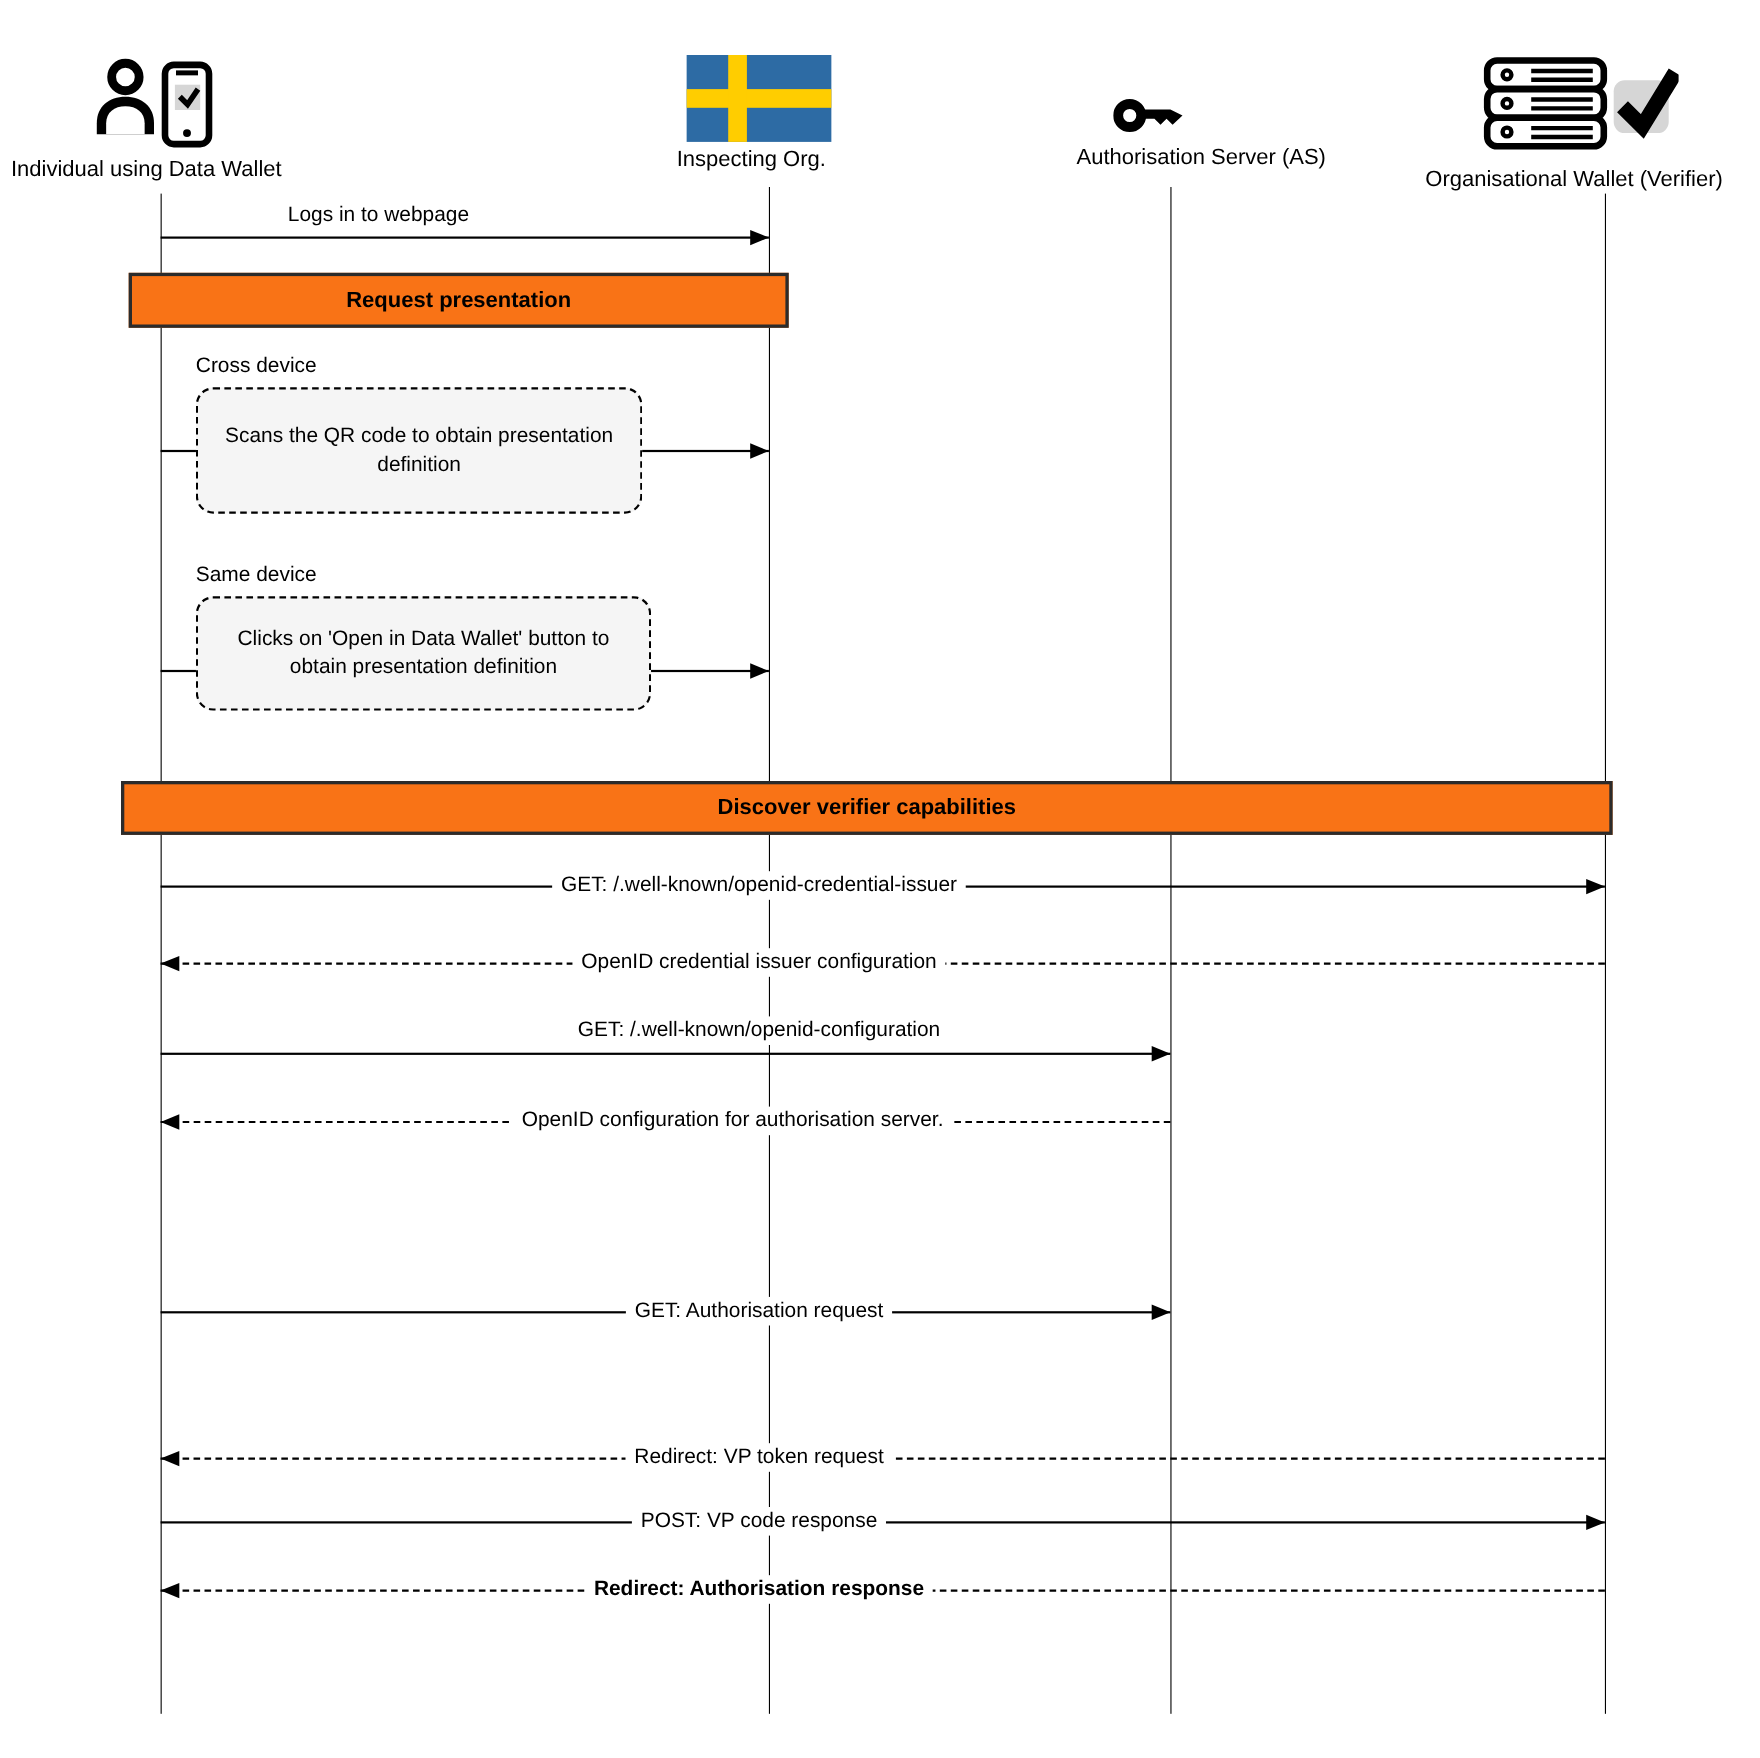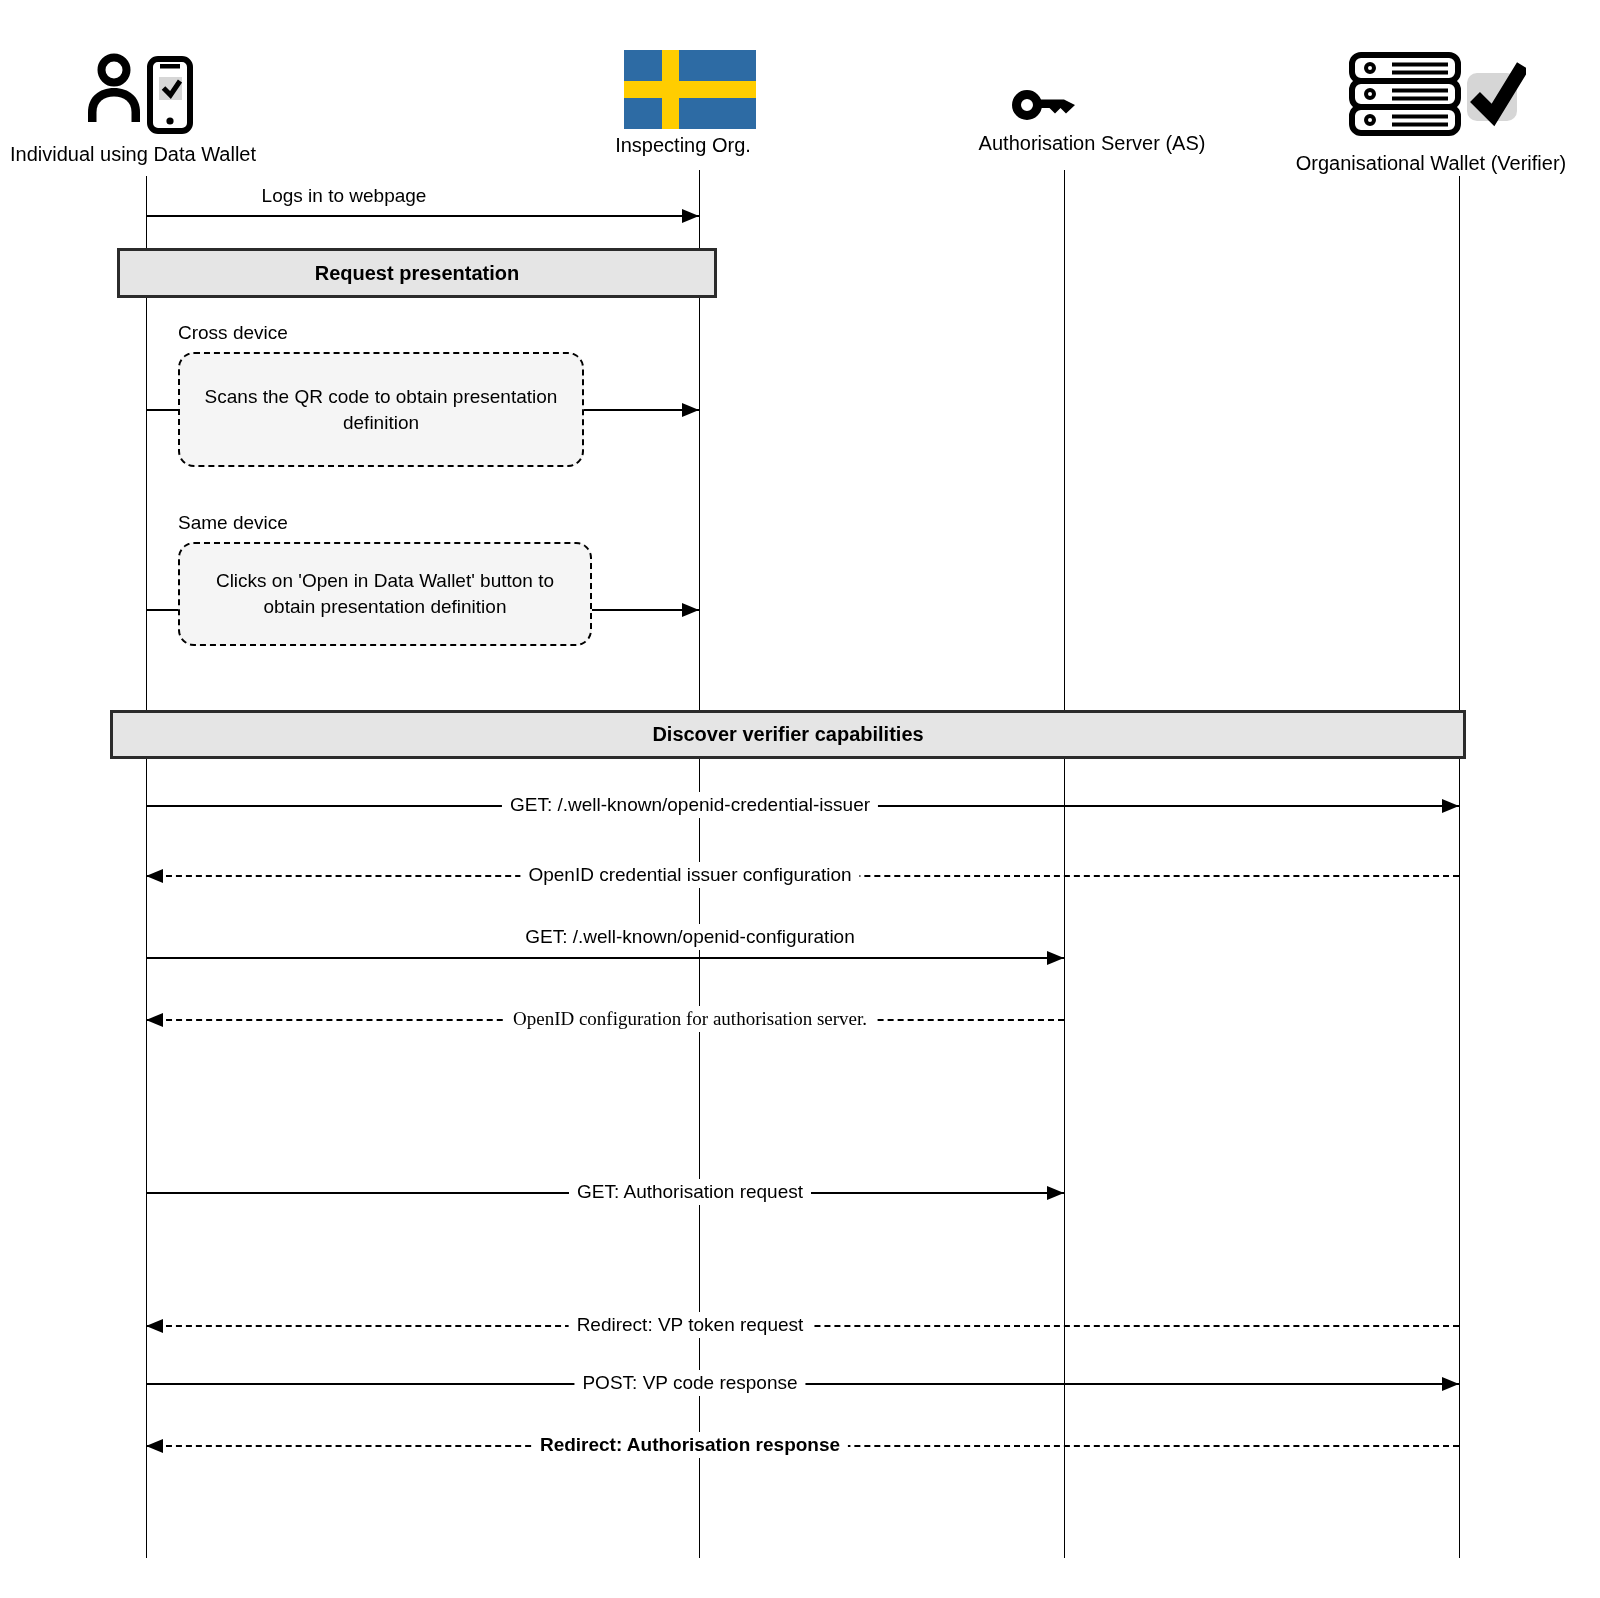--- a/index.html
+++ b/index.html
@@ -15,21 +15,21 @@
   .msg-line.dashed{border-top:2px dashed #000;}
   .head-right{position:absolute;width:0;height:0;z-index:2;
     border-top:7px solid transparent;border-bottom:7px solid transparent;
     border-left:17px solid #000;}
   .head-left{position:absolute;width:0;height:0;z-index:2;
     border-top:7px solid transparent;border-bottom:7px solid transparent;
     border-right:17px solid #000;}
   .msg-label{position:absolute;transform:translateX(-50%);white-space:nowrap;
     font-size:19px;line-height:26px;height:26px;background:#fff;padding:0 8px;z-index:3;}
   .msg-label.above{background:transparent;padding:0;}
-  .section-box{position:absolute;background:#e5e5e5;border:3px solid #2b2b2b;
+  .section-box{position:absolute;background:#f97316;border:3px solid #2b2b2b;
     display:flex;align-items:center;justify-content:center;z-index:2;
     font-size:20px;font-weight:bold;}
   .note-box{position:absolute;background:#f5f5f5;border:2px dashed #000;border-radius:16px;
     display:flex;align-items:center;justify-content:center;text-align:center;
     font-size:19px;line-height:1.35;padding:0 18px;box-sizing:border-box;z-index:2;}
   .note-title{position:absolute;font-size:19px;white-space:nowrap;z-index:3;}
   .icon-wrap{position:absolute;z-index:3;}
 </style>
 </head>
 <body>
@@ -130,21 +130,21 @@
   <div class="msg-line dashed" style="left:146px;top:875px;width:1313px;"></div>
   <div class="head-left" style="left:146px;top:869px;"></div>
   <div class="msg-label" style="left:690px;top:862px;">OpenID credential issuer configuration</div>
 
   <div class="msg-line solid" style="left:146px;top:957px;width:918px;"></div>
   <div class="head-right" style="left:1047px;top:951px;"></div>
   <div class="msg-label" style="left:690px;top:924px;text-align:right;">GET: /.well-known/openid-configuration</div>
 
   <div class="msg-line dashed" style="left:146px;top:1019px;width:918px;"></div>
   <div class="head-left" style="left:146px;top:1013px;"></div>
-  <div class="msg-label" style="left:690px;top:1006px;font-family:Liberation Serif, serif;">OpenID configuration for authorisation server.</div>
+  <div class="msg-label" style="left:666px;top:1006px;">OpenID configuration for authorisation server.</div>
 
 
   <div class="msg-line solid" style="left:146px;top:1192px;width:918px;"></div>
   <div class="head-right" style="left:1047px;top:1186px;"></div>
   <div class="msg-label" style="left:690px;top:1179px;">GET: Authorisation request</div>
 
 
   <div class="msg-line dashed" style="left:146px;top:1325px;width:1313px;"></div>
   <div class="head-left" style="left:146px;top:1319px;"></div>
   <div class="msg-label" style="left:690px;top:1312px;">Redirect: VP token request</div>

